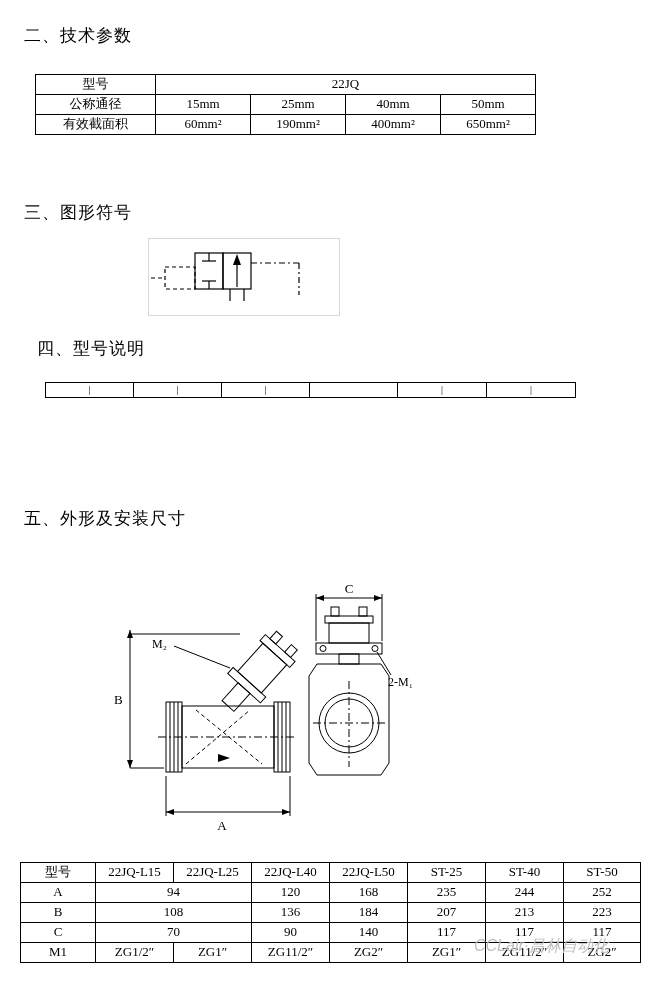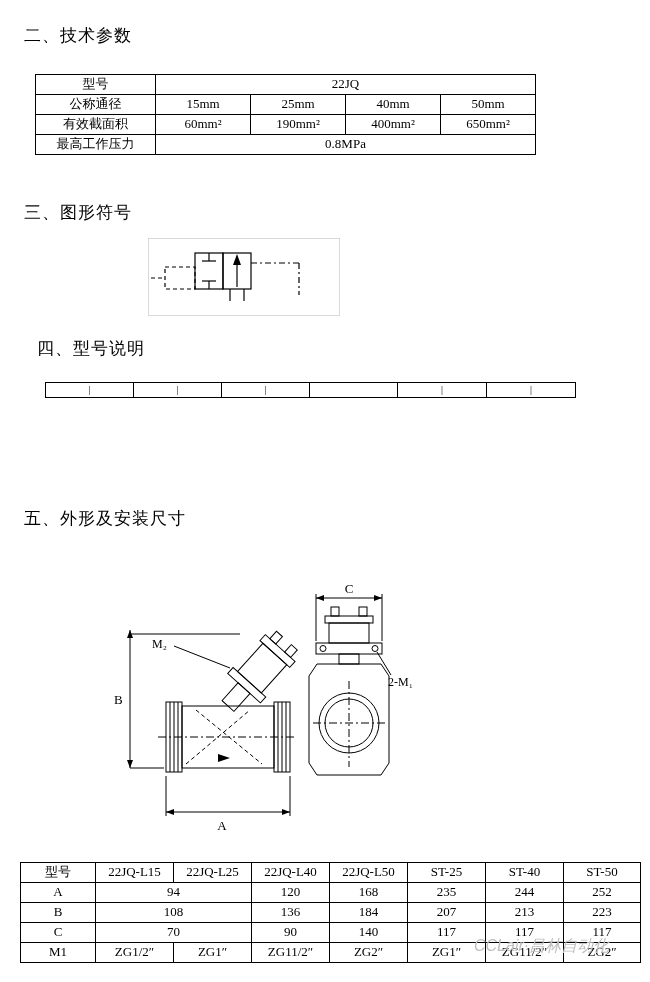--- a/index.html
+++ b/index.html
@@ -58,24 +58,20 @@
     <td>25mm</td>
     <td>40mm</td>
     <td>50mm</td>
   </tr>
   <tr>
     <td>有效截面积</td>
     <td>60mm²</td>
     <td>190mm²</td>
     <td>400mm²</td>
     <td>650mm²</td>
-  </tr>
-  <tr>
-    <td>最高工作压力</td>
-    <td colspan="4">0.8MPa</td>
   </tr>
 </tbody>
   </table>
 
 <div class="sec-title" style="left:24px; top:201px;">三、图形符号</div>
 
 <div class="symbol-box">
   <svg width="190" height="76" viewBox="0 0 190 76">
     <g stroke="#000" fill="none" stroke-width="1.2">
 

